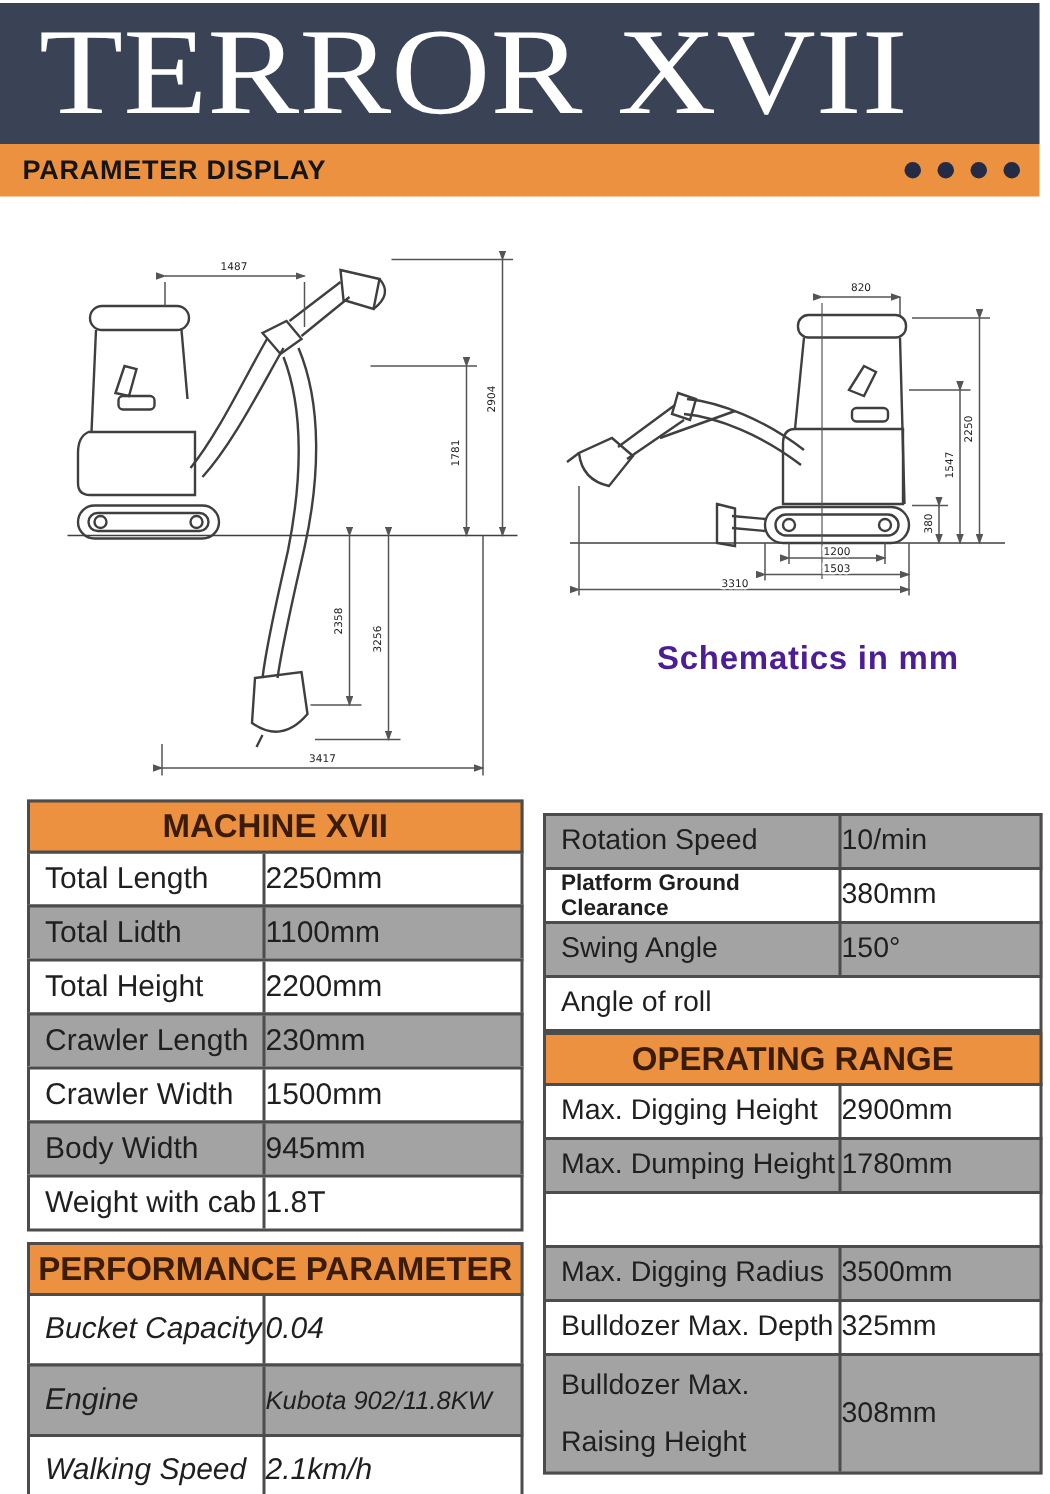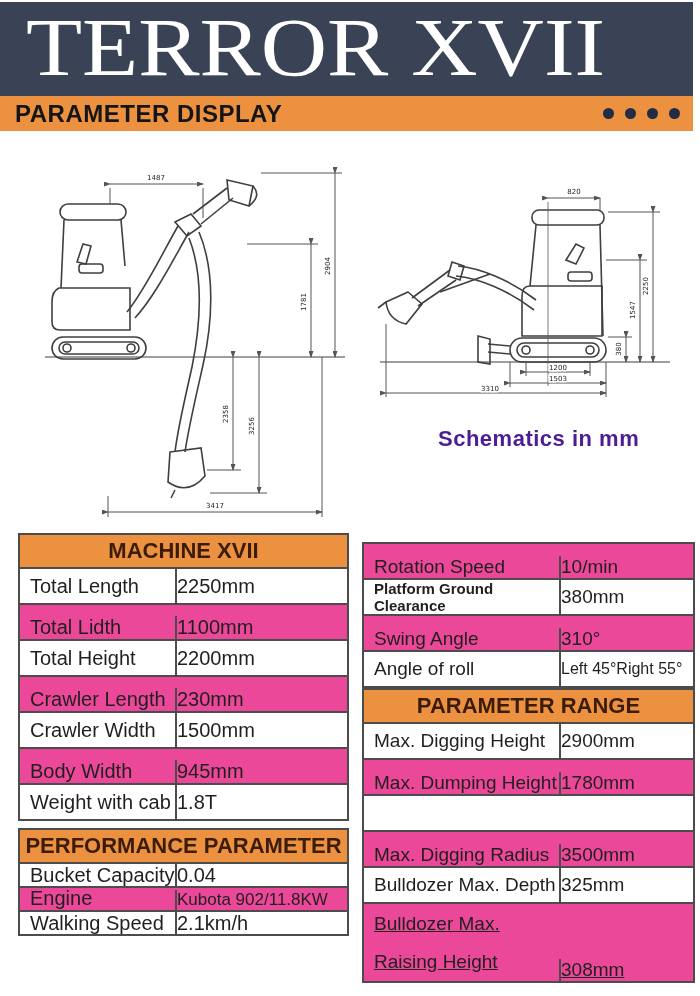--- a/index.html
+++ b/index.html
@@ -5,52 +5,52 @@
   html,body{margin:0;padding:0;background:#ffffff;}
   .page{position:relative;width:700px;height:996px;background:#ffffff;overflow:hidden;
         font-family:"Liberation Sans", sans-serif;color:#1f1f1f;}
 
   
   .navy-bar{position:absolute;left:0;top:2px;width:693px;height:94px;background:#3a4256;}
   .title{font-family:"Liberation Serif", serif;color:#ffffff;font-size:82px;line-height:92px;
          white-space:nowrap;margin-left:26px;transform:scaleX(1.12);transform-origin:left center;}
   .orange-bar{position:absolute;left:0;top:96px;width:693px;height:35px;background:#ec9140;
               display:flex;align-items:center;}
-  .subtitle{font-size:24px;font-weight:bold;color:#151515;margin-left:15px;letter-spacing:.5px;}
+  .subtitle{font-size:18px;font-weight:bold;color:#151515;margin-left:15px;letter-spacing:.5px;}
   .dots{position:absolute;right:13px;top:0;height:35px;display:flex;align-items:center;gap:11px;}
   .dot{width:11px;height:11px;border-radius:50%;background:#232c44;}
 
   
   .schem-left{position:absolute;left:15px;top:140px;}
   .schem-right{position:absolute;left:360px;top:140px;}
   .schem-caption{position:absolute;left:438px;top:426px;font-size:22px;font-weight:bold;
                  color:#4c1d95;letter-spacing:.5px;}
   svg text{font-family:"DejaVu Sans", sans-serif;font-size:7px;fill:#222;
            stroke:#fff;stroke-width:3px;paint-order:stroke;}
 
   
   .tbl{position:absolute;}
   .tbl-left{left:18px;top:533px;width:331px;}
   .tbl-right{left:362px;top:542px;width:333px;}
   .thead{box-sizing:border-box;border:2px solid #4c4c4c;background:#ec9140;height:36px;
          display:flex;align-items:center;justify-content:center;font-size:22px;font-weight:bold;
          color:#3a1c08;position:relative;z-index:2;}
   .srow{box-sizing:border-box;display:flex;border:2px solid #4c4c4c;margin-top:-2px;background:#fff;}
-  .srow.tint{background:#ec4899;align-items:flex-end;}
+  .srow.tint{background:#a3a3a3;}
   .gap{height:7px;}
   .cl{box-sizing:border-box;display:flex;align-items:center;padding-left:10px;font-size:20px;}
   .cv{box-sizing:border-box;flex:1;display:flex;align-items:center;border-left:2px solid #4c4c4c;
       font-size:20px;}
   .tbl-left .srow{height:38px;}
   .tbl-left .cl{width:155px;}
-  .tbl-left .perf-row{height:26px;}
+  .tbl-left .perf-row{height:49px;font-style:italic;}
   .tbl-right .srow{height:38px;}
   .tbl-right .cl{width:195px;font-size:19px;}
   .tbl-right .cv{font-size:19px;}
-  .tbl-right .row-tall{height:81px;text-decoration:underline;}
+  .tbl-right .row-tall{height:81px;}
   .row-tall .cl{line-height:2.0;align-items:center;}
   .sm{font-size:15px !important;font-weight:bold;}
   .sm2{font-size:16px !important;}
   .sm3{font-size:17px !important;}
 </style>
 </head>
 <body>
 
 <div class="page">
 
@@ -235,28 +235,27 @@
     <div class="srow tint" style="margin-top:0;">
       <div class="cl">Rotation Speed</div>
       <div class="cv">10/min</div>
     </div>
     <div class="srow">
       <div class="cl sm">Platform Ground Clearance</div>
       <div class="cv">380mm</div>
     </div>
     <div class="srow tint">
       <div class="cl">Swing Angle</div>
-      <div class="cv">310°</div>
+      <div class="cv">150°</div>
     </div>
     <div class="srow">
       <div class="cl">Angle of roll</div>
-      <div class="cv sm2">Left 45°Right 55°</div>
-    </div>
-
-    <div class="thead">PARAMETER RANGE</div>
+    </div>
+
+    <div class="thead">OPERATING RANGE</div>
     <div class="srow">
       <div class="cl">Max. Digging Height</div>
       <div class="cv">2900mm</div>
     </div>
     <div class="srow tint">
       <div class="cl">Max. Dumping Height</div>
       <div class="cv">1780mm</div>
     </div>
     <div class="srow">
     </div>

